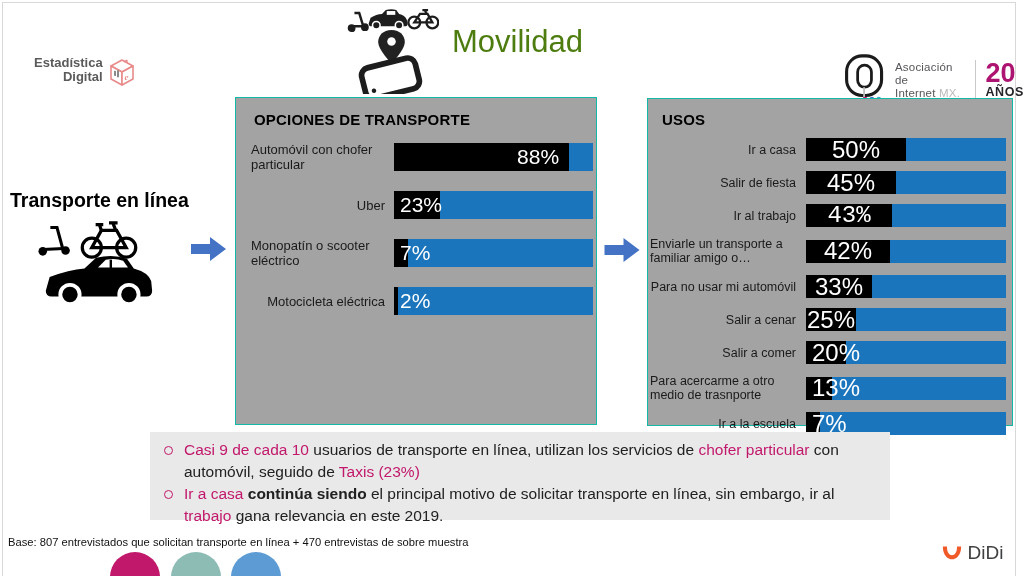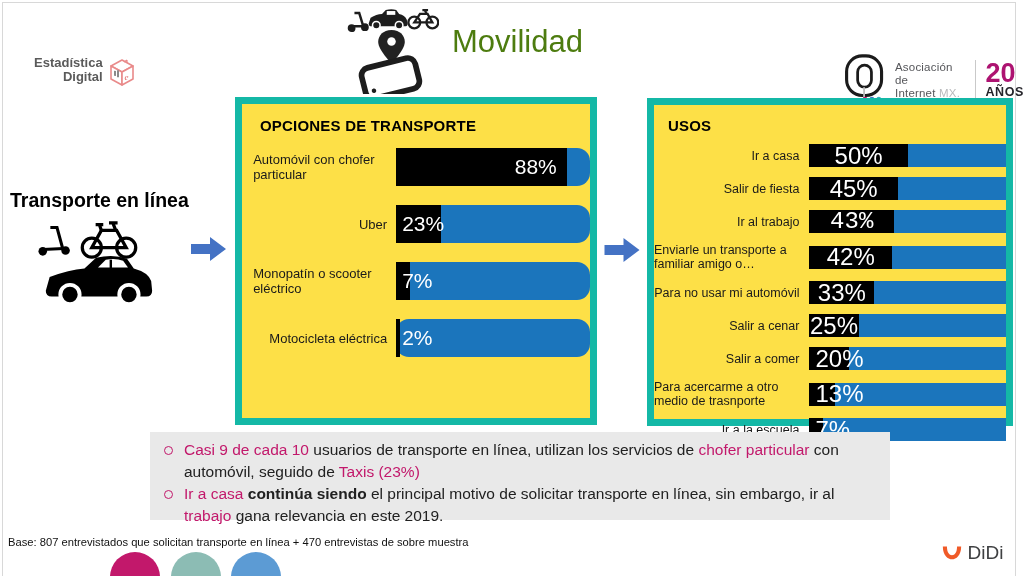--- a/index.html
+++ b/index.html
@@ -23,38 +23,38 @@
   .years { text-align:left; }
   .years .num { display:block; font-size:27px; line-height:24px; font-weight:bold; color:var(--magenta); }
   .years .lab { display:block; font-size:12.5px; font-weight:bold; color:#26252b; letter-spacing:.6px; }
 
   
   .left-heading { position:absolute; left:10px; top:189px; font-size:19.5px; font-weight:bold; color:#000; }
   .veh { position:absolute; }
   .arrow { position:absolute; }
 
   
-  .panel { position:absolute; background:#fde047; border:7px solid #14b8a6; }
+  .panel { position:absolute; background:#a3a3a3; border:1px solid #14b8a6; }
   .panel-a { left:235px; top:97px; width:362px; height:328px; }
   .panel-b { left:647px; top:98px; width:366px; height:328px; }
   .panel h3 { font-size:15px; font-weight:bold; color:#000; letter-spacing:.2px; }
   .panel-a h3 { margin:13px 0 0 18px; }
   .panel-b h3 { margin:12px 0 0 14px; }
   .rows { position:absolute; left:0; width:100%; display:flex; flex-direction:column; }
   .rows-a { top:44px; gap:19px; }
   .rows-b { top:39px; gap:10px; }
   .chart-row { display:flex; align-items:center; }
   .row-label { display:flex; justify-content:flex-end; align-items:center; }
   .rows-a .row-label { width:158px; padding-right:9px; }
   .rows-b .row-label { width:158px; padding-right:10px; }
   .row-label span { display:inline-block; text-align:left; color:#1a1a1a; }
   .rows-a .row-label span { font-size:13px; line-height:15px; max-width:134px; }
   .rows-b .row-label span { font-size:12.5px; line-height:14px; max-width:146px; }
   .bar-track { position:relative; background:var(--blue); }
-  .rows-a .bar-track { width:199px; height:38px;border-radius:13px; }
+  .rows-a .bar-track { width:199px; height:28px; }
   .rows-b .bar-track { width:200px; height:23px; }
   .bar-fill { position:absolute; left:0; top:0; bottom:0; background:var(--black); }
   .bar-pct { position:absolute; top:0; bottom:0; color:#fff; white-space:nowrap; display:flex; align-items:center; }
   .rows-a .bar-pct { font-size:21px; }
   .rows-b .bar-pct { font-size:24px; }
   .bar-pct.p-left { left:6px; }
   .bar-pct.p-center { left:0; justify-content:center; }
   .bar-pct.p-right { justify-content:flex-end; }
 
   

